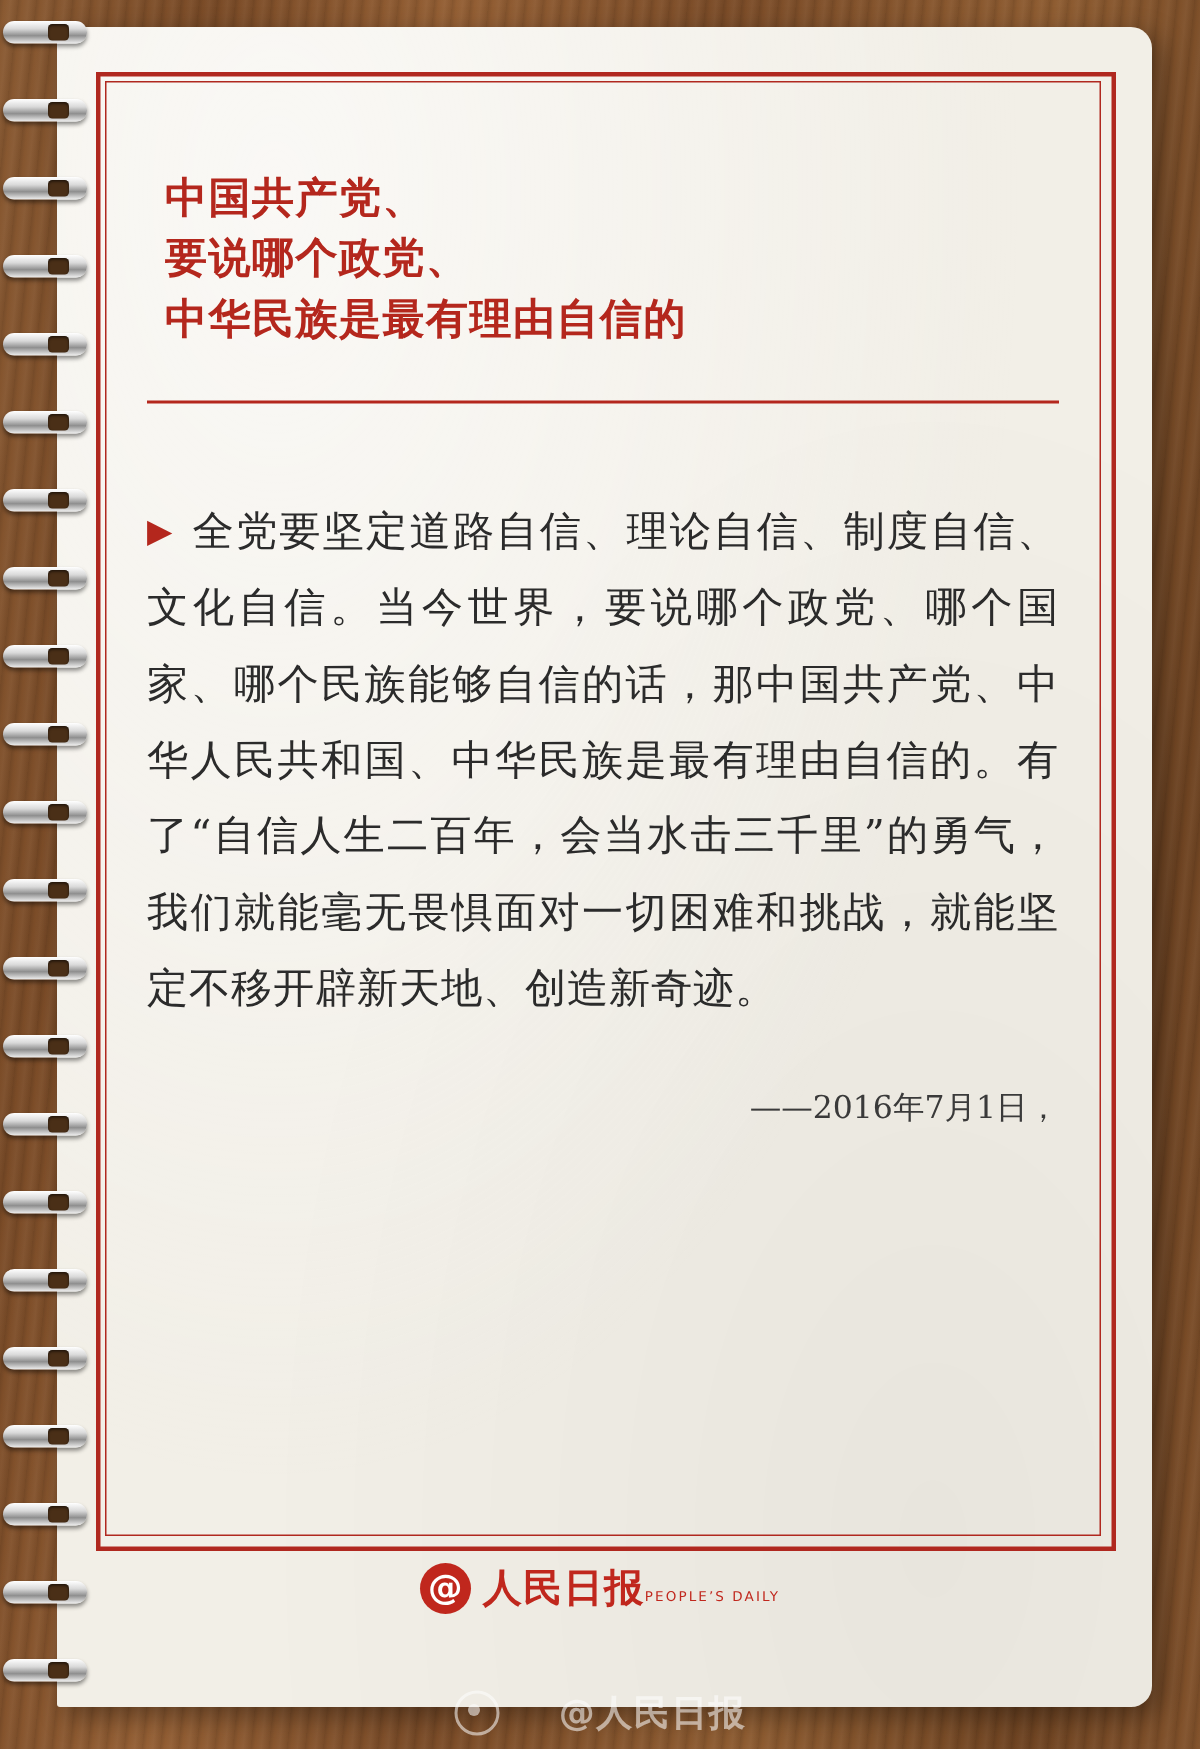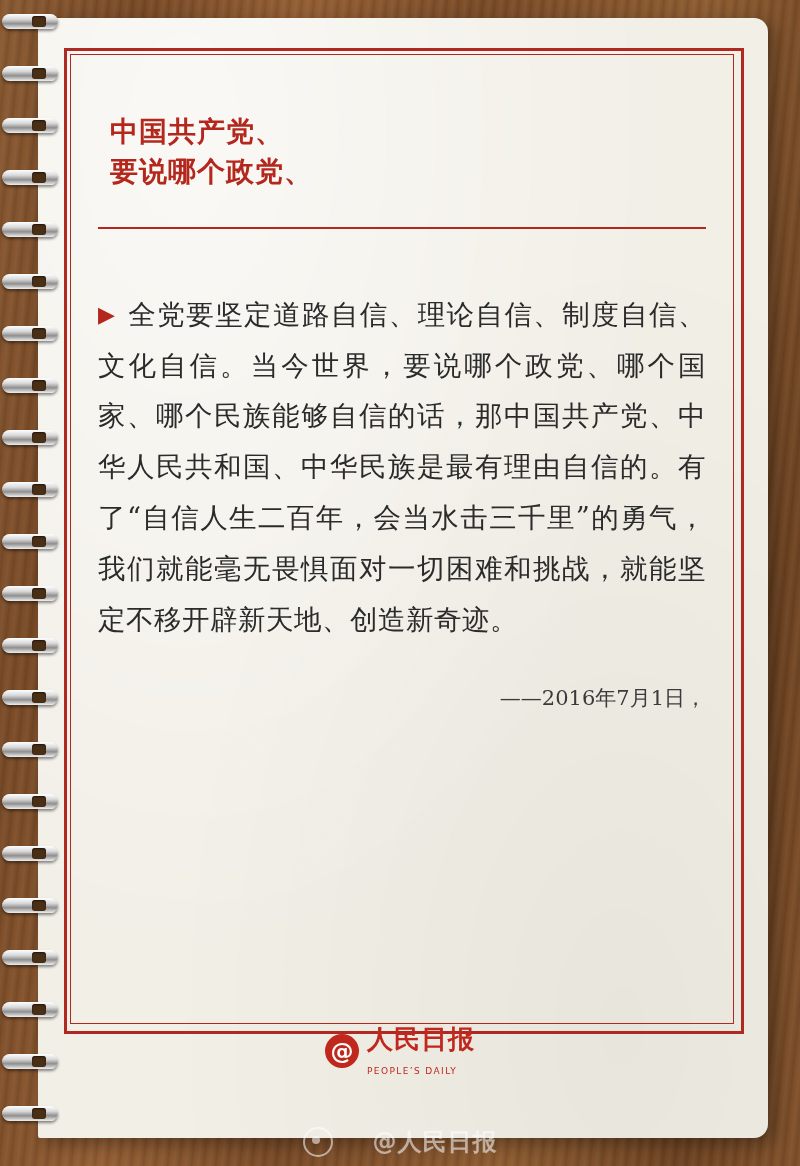--- a/index.html
+++ b/index.html
@@ -188,21 +188,21 @@
     font-family: "DejaVu Sans", sans-serif;
     font-size: 23px;
     font-weight: bold;
     display: flex;
     align-items: center;
     justify-content: center;
     line-height: 1;
   }
   .logo-text {
     display: flex;
-    flex-direction: column;
+    flex-direction: row;
     align-items: flex-start;
     line-height: 1;
     text-align: right;
   }
   .logo-cn {
     font-family: "DejaVu Sans", "Liberation Sans", sans-serif;
     font-weight: bold;
     font-size: 26px;
     color: #c0271d;
     letter-spacing: 1px;
@@ -351,20 +351,21 @@
   </div>
 
   <div class="frame-outer"></div>
   <div class="frame-inner"></div>
 
   <div class="content">
 
     <h1 class="title">
       <div>中国共产党、</div>
       <div>要说哪个政党、</div>
+      <div>中华民族是最有理由自信的</div>
     </h1>
 
     <div class="rule"></div>
 
     <p class="body">
       <span class="marker">▶</span><span>全党要坚定道路自信、理论自信、制度自信、文化自信。当今世界，要说哪个政党、哪个国家、哪个民族能够自信的话，那中国共产党、中华人民共和国、中华民族是最有理由自信的。有了“自信人生二百年，会当水击三千里”的勇气，我们就能毫无畏惧面对一切困难和挑战，就能坚定不移开辟新天地、创造新奇迹。</span>
     </p>
 
     <div class="attrib">
       <div>——2016年7月1日，</div>

